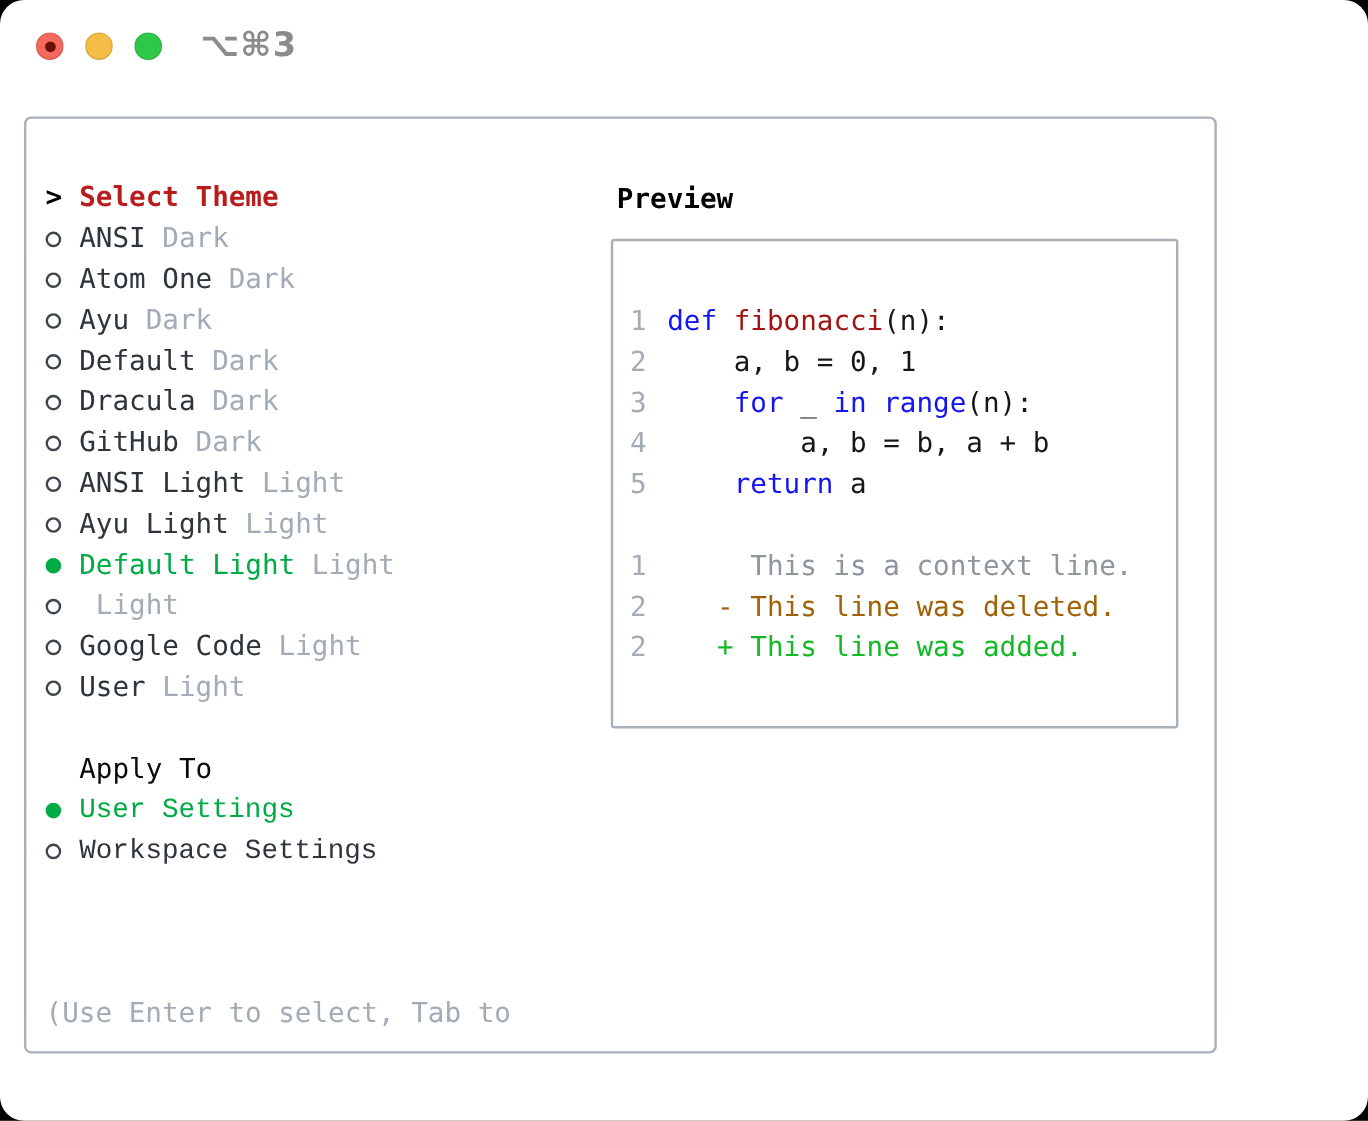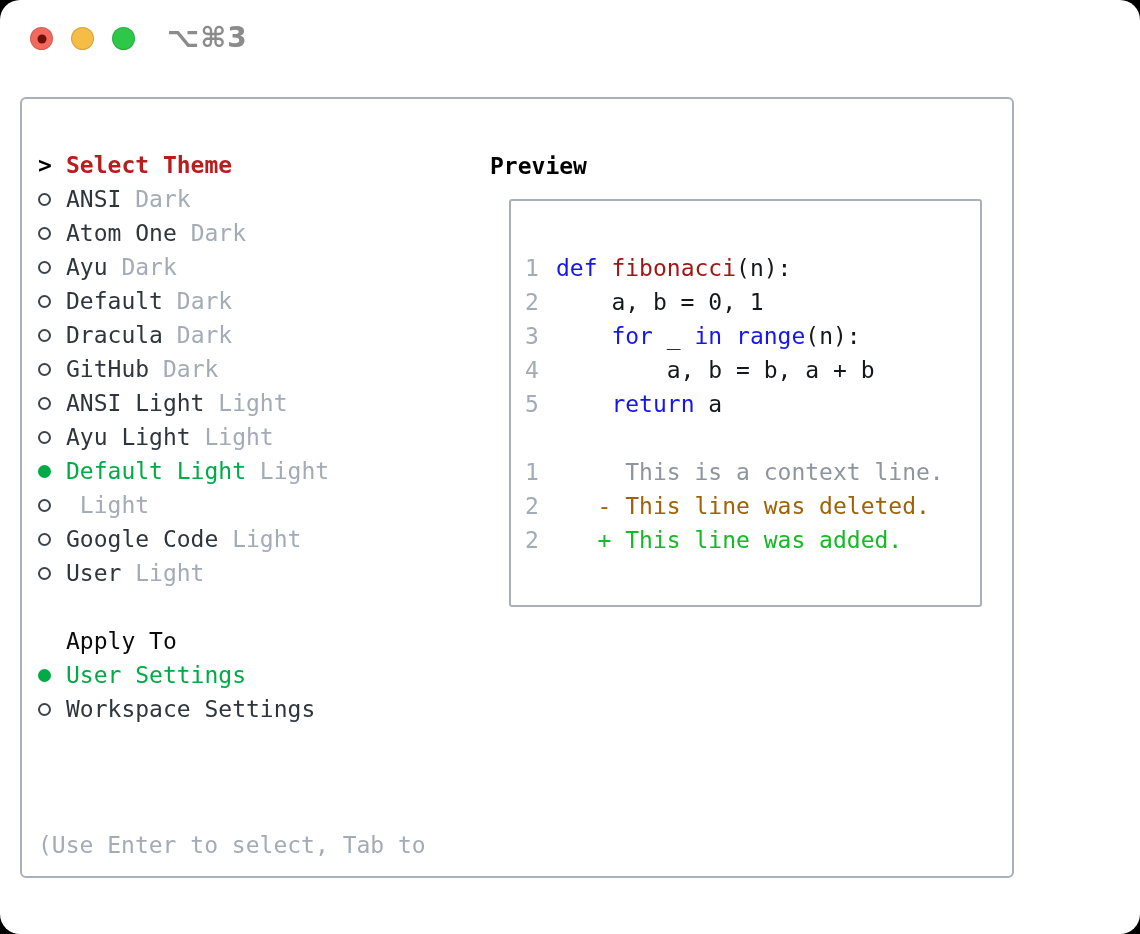--- a/index.html
+++ b/index.html
@@ -34,25 +34,25 @@
   .dot{width:13px;height:13px;border:2px solid #3d444c;border-radius:50%;box-sizing:border-box;}
   .selected .dot{background:#00ab45;border-color:#00ab45;}
   .prompt{color:#000;font-weight:700;font-size:23px;line-height:34px;}
   .header-label{font-weight:700;color:#b91c1c;}
   .theme-block{position:absolute;left:16px;top:49px;}
   .theme-name{color:#2f353c;}
   .selected .theme-name{color:#00ab45;text-align:center;}
   .theme-variant{color:#a2abb6;margin-left:1ch;}
   .apply-block{position:absolute;left:16px;top:525px;}
   .apply-header-label{color:#0a0a0a;}
-  .apply-label{color:#2f353c;}
+  .apply-label{color:#2f353c;font-family:Liberation Mono, monospace;}
   .selected .apply-label{color:#00ab45;}
   .help-block{position:absolute;left:16px;top:661px;color:#a2abb6;font-size:23px;line-height:34px;white-space:pre;}
   
-  .preview-title{position:absolute;left:468px;top:50px;font-size:23px;line-height:34px;font-weight:700;color:#000;}
+  .preview-title{position:absolute;left:492px;top:50px;font-size:23px;line-height:34px;font-weight:700;color:#000;}
   .preview-box{
     position:absolute;left:487px;top:100px;width:473px;height:408px;
     border:2px solid #a9b0ba;border-radius:3px;box-sizing:border-box;
     padding:50px 0 0 14px;overflow:hidden;background:#fff;
   }
   .pline{display:flex;font-size:23px;line-height:34px;height:34px;}
   .lineno{flex:0 0 31px;color:#a2abb6;}
   .lcontent{white-space:pre;text-align:center;}
   .kw{color:#1515ee;}
   .fn{color:#a31414;}

